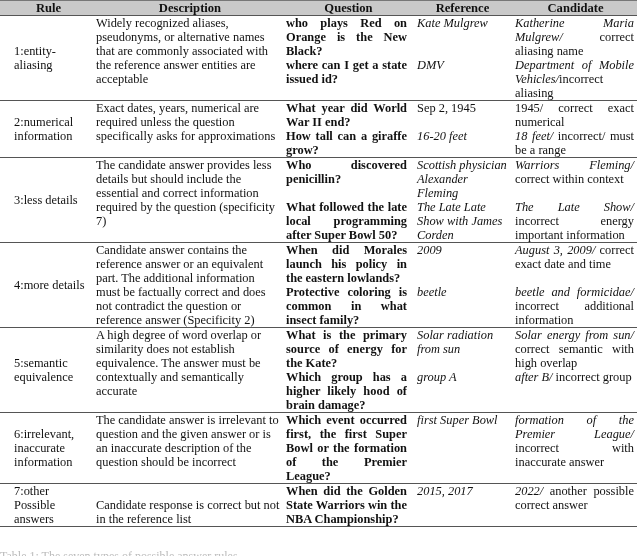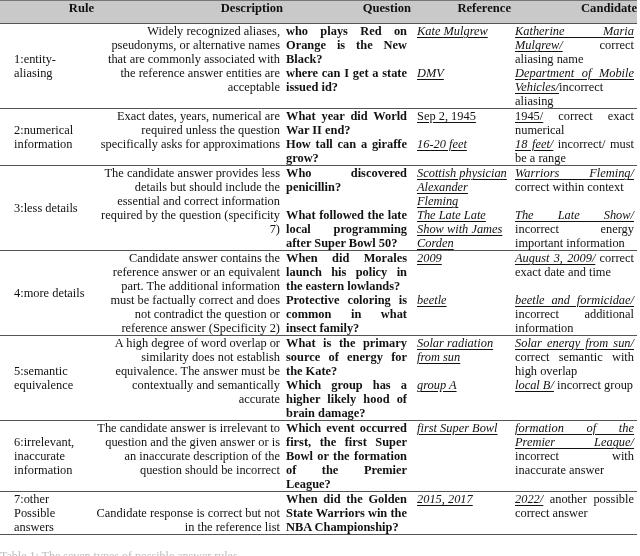--- a/index.html
+++ b/index.html
@@ -34,22 +34,22 @@
     col.c-ref { width: 100px; }
     col.c-cand { width: 126px; }
 
     thead tr {
       background: #c9c9c9;
       border-top: 1.5px solid #777;
       border-bottom: 1.5px solid #555;
     }
     th {
       font-weight: bold;
-      text-align: right;
-      padding: 0 0 8px 3px;
+      text-align: center;
+      padding: 0 0 0 3px;
       height: 14px;
       line-height: 14px;
       font-size: 12.6px;
     }
     td {
       padding: 0 3px 0 3px;
       vertical-align: top;
     }
     tr.rule-row td {
       border-top: 1.3px solid #555;
@@ -57,39 +57,37 @@
     tr.rule-row.last td, tr.sub-row.last td {
       border-bottom: 1.5px solid #555;
     }
     td.rule-cell {
       vertical-align: middle;
       padding-left: 14px;
     }
     td.desc-cell {
       vertical-align: top;
       padding-left: 2px;
-      text-align: right;
     }
     td.q-cell {
       text-align: justify;
       padding-left: 3px;
       padding-right: 4px;
       font-weight: bold;
     }
     td.ref-cell {
       padding-left: 6px;
       padding-right: 4px;
     }
     td.cand-cell {
       text-align: justify;
       padding-left: 4px;
       padding-right: 3px;
     }
     .ul {
-      text-decoration: underline;
       text-decoration-thickness: 1px;
       text-underline-offset: 2px;
     }
     .it { font-style: italic; }
     .caption {
       position: absolute;
       left: 0;
       top: 549px;
       width: 640px;
       height: 7px;
@@ -173,21 +171,21 @@
         <tr class="rule-row">
           <td class="rule-cell" rowspan="2">5:semantic equivalence</td>
           <td class="desc-cell" rowspan="2">A high degree of word overlap or similarity does not establish equivalence. The answer must be contextually and semantically accurate</td>
           <td class="q-cell">What is the primary source of energy for the Kate?</td>
           <td class="ref-cell"><span class="ul it">Solar radiation from sun</span></td>
           <td class="cand-cell"><span class="ul it">Solar energy from sun/</span><span> correct semantic with high overlap</span></td>
         </tr>
         <tr class="sub-row">
           <td class="q-cell">Which group has a higher likely hood of brain damage?</td>
           <td class="ref-cell"><span class="ul it">group A</span></td>
-          <td class="cand-cell"><span class="ul it">local B/</span><span> incorrect group</span></td>
+          <td class="cand-cell"><span class="ul it">after B/</span><span> incorrect group</span></td>
         </tr>
         <tr class="rule-row">
           <td class="rule-cell" rowspan="1">6:irrelevant, inaccurate information</td>
           <td class="desc-cell" rowspan="1">The candidate answer is irrelevant to question and the given answer or is an inaccurate description of the question should be incorrect</td>
           <td class="q-cell">Which event occurred first, the first Super Bowl or the formation of the Premier League?</td>
           <td class="ref-cell"><span class="ul it">first Super Bowl</span></td>
           <td class="cand-cell"><span class="ul it">formation of the Premier League/</span><span> incorrect with inaccurate answer</span></td>
         </tr>
         <tr class="rule-row last">
           <td class="rule-cell" rowspan="1">7:other Possible answers</td>

